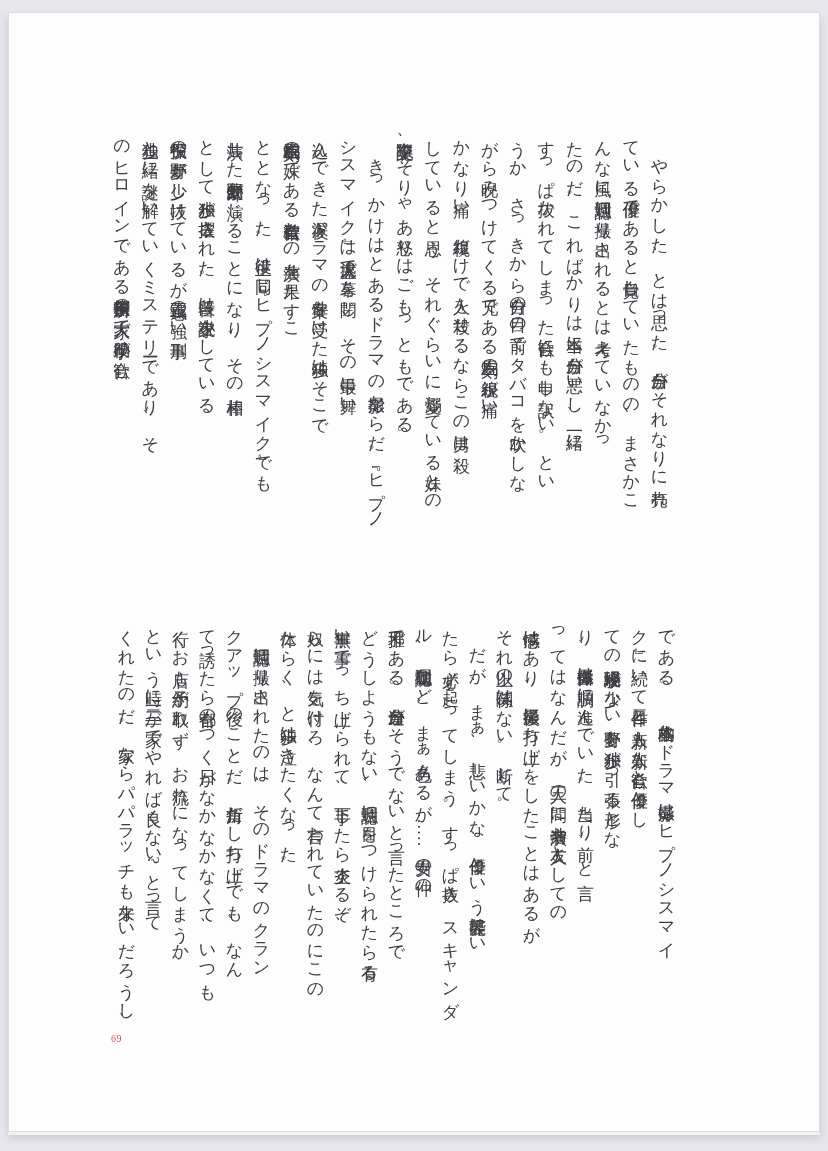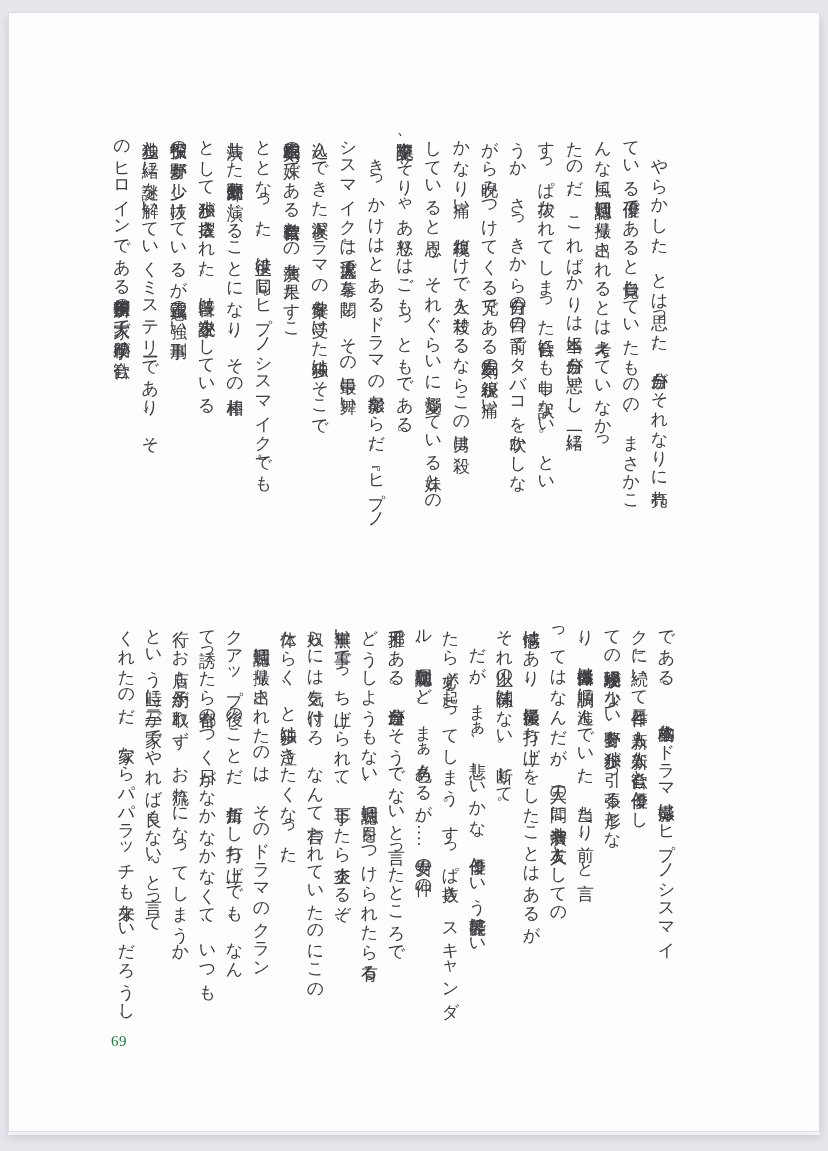--- a/index.html
+++ b/index.html
@@ -47,22 +47,22 @@
   .block-upper p.vcol { line-height: 28.3px; }
   .block-lower {
     top: 605px;
     right: 139px;
   }
   .block-lower p.vcol { line-height: 27px; }
   .page-number {
     position: absolute;
     left: 102px;
     top: 1020px;
-    font-size: 15px;
-    color: #15803d;
+    font-size: 10px;
+    color: #ef4444;
     letter-spacing: 0.5px;
   }
 </style>
 </head>
 <body>
 
 <div class="paper">
   <div class="text-block block-upper">
       <p class="vcol">　やらかした、とは思った。自分がそれなりに売れ</p>
       <p class="vcol">ている俳優であると自覚していたものの、まさかこ</p>

